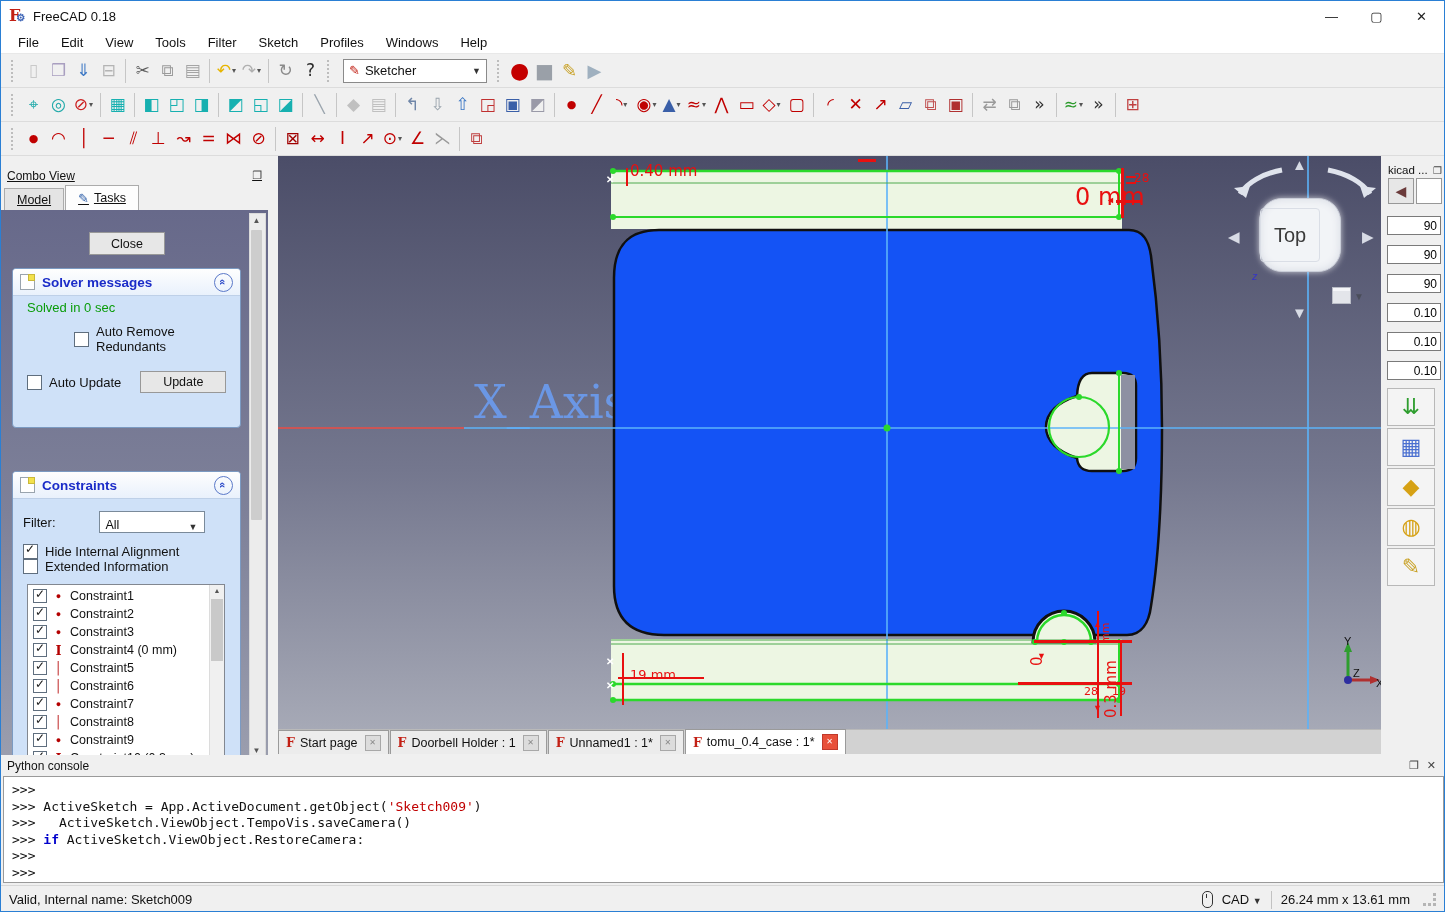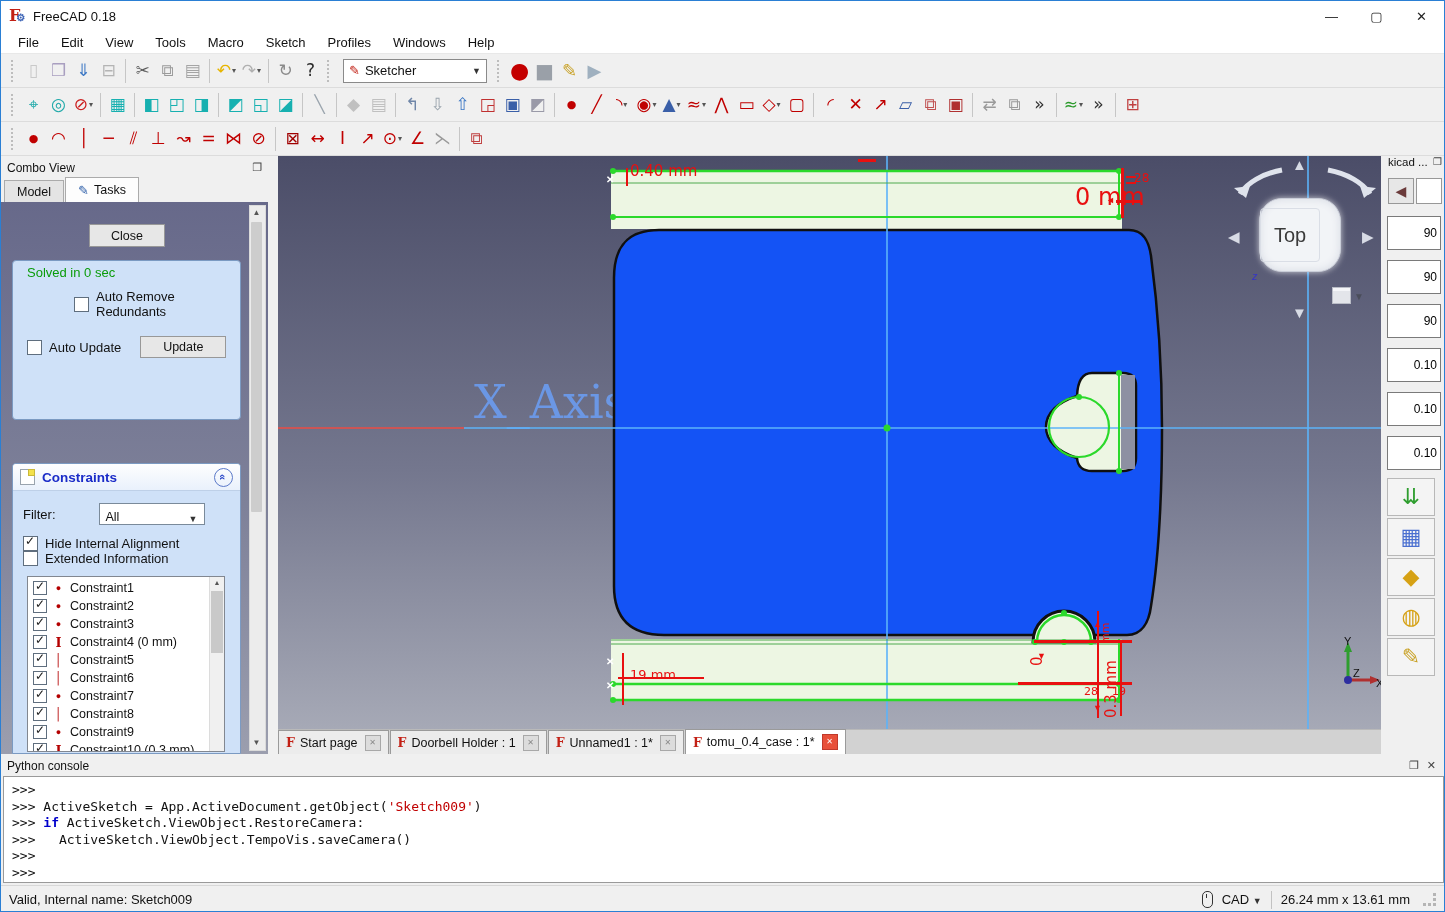--- a/index.html
+++ b/index.html
@@ -22,21 +22,21 @@
         font-family:"DejaVu Sans",sans-serif;}
   .tbtn .gl{font-size:17px;line-height:1;}
   .tbtn .dd{font-size:8px;color:#555;margin-left:1px;}
   .tsep{width:1px;height:24px;background:#c6c6c6;margin:0 4px;display:inline-block;}
   .grip{width:4px;height:22px;border-left:2px dotted #bdbdbd;margin:0 4px;}
   .wb-select{display:flex;align-items:center;background:#fff;border:1px solid #8a8a8a;height:22px;width:132px;
              margin:0 6px;padding:0 5px;}
   .wb-select .wbicon{color:#c22015;font-size:13px;margin-right:5px;}
   .wb-select .caret{margin-left:auto;font-size:9px;color:#333;}
   
-  .combo{position:absolute;left:0;top:156px;width:267px;height:597px;background:#0f172a;}
+  .combo{position:absolute;left:0;top:164px;width:267px;height:597px;background:#0f172a;text-decoration:underline;}
   .combo-hdr{height:21px;display:flex;align-items:center;padding:0 6px;font-size:12px;background:#f0f0f0;}
   .combo-hdr .flt{margin-left:auto;font-size:11px;color:#444;}
   .combo-tabs{height:24px;display:flex;align-items:flex-end;padding-left:3px;background:#f0f0f0;}
   .ctab{height:21px;display:flex;align-items:center;padding:0 12px;border:1px solid #ababab;border-bottom:none;
         background:#e4e4e4;font-size:12.5px;margin-right:1px;}
   .ctab.active{background:#fdfdfd;height:24px;}
   .ctab .pencil{color:#2d5ea8;margin-right:5px;font-size:13px;}
   .combo-body{position:absolute;left:0;top:45px;width:267px;height:552px;
               background:linear-gradient(180deg,#67698a 0%,#7e8199 55%,#9b9eae 100%);overflow:hidden;}
   .vscroll{position:absolute;right:2px;top:3px;bottom:3px;width:15px;background:#ececec;border:1px solid #dadada;}
@@ -97,26 +97,26 @@
            display:flex;align-items:flex-end;border-top:1px solid #b9b9b9;}
   .mtab{height:23px;display:flex;align-items:center;padding:0 7px;border:1px solid #9a9a9a;border-bottom:none;
         background:#ececec;margin-right:1px;font-size:12.5px;}
   .mtab.active{background:#fff;height:24px;}
   .fticon{color:#c22015;font-weight:bold;font-family:"DejaVu Serif",serif;margin-right:5px;}
   .mclose{width:14px;height:14px;border:1px solid #a8a8a8;background:#dcdcdc;color:#8a8a8a;font-size:8px;
           line-height:13px;text-align:center;margin-left:7px;}
   .mclose.act{background:#e8503a;border-color:#c0392b;color:#fff;}
   
   .kicad{position:absolute;left:1383px;top:155px;width:62px;height:500px;background:#f0f0f0;}
-  .kicad-hdr{height:20px;display:flex;align-items:flex-start;padding:0 4px;font-size:11.5px;}
+  .kicad-hdr{height:20px;display:flex;align-items:flex-end;padding:0 4px;font-size:11.5px;}
   .kicad-hdr .flt{margin-left:auto;font-size:10px;color:#444;}
   .kbtn{width:24px;height:24px;background:#e7e7e7;border:1px solid #989898;display:inline-flex;
         align-items:center;justify-content:center;margin:2px 1px;}
   .kfield{width:54px;height:19px;border:1px solid #7a7a7a;background:#fff;text-align:right;font-size:12px;
-          padding:16px 3px;margin:10px 0 0 3px;display:block;font-family:"Liberation Sans",sans-serif;box-sizing:border-box;}
+          padding:8px 3px;margin:10px 0 0 3px;display:block;font-family:"Liberation Sans",sans-serif;box-sizing:border-box;}
   .kicons .tbtn{width:46px;height:36px;background:#f4f4f4;border:1px solid #b8b8b8;margin:2px 0 0 3px;}
   .kicons .tbtn .gl{font-size:22px;}
   
   .console{position:absolute;left:0;top:754px;width:1445px;height:130px;background:#f0f0f0;}
   .console-hdr{height:21px;display:flex;align-items:center;padding:0 6px;font-size:12px;}
   .console-hdr .icons{margin-left:auto;display:flex;gap:8px;font-size:11px;color:#444;padding-right:4px;}
   .console-body{position:absolute;left:2px;right:2px;top:21px;bottom:2px;background:#fff;border:1px solid #9a9a9a;
                 font-family:"DejaVu Sans Mono",monospace;font-size:13px;padding:5px 8px;box-sizing:border-box;}
   .pline{height:16.5px;white-space:pre;}
   .pline .str{color:#c00000;}
@@ -144,21 +144,21 @@
       <span class="winbtn">▢</span>
       <span class="winbtn">✕</span>
     </div>
   </div>
 
   <div class="menubar">
       <span class="menu-item">File</span>
       <span class="menu-item">Edit</span>
       <span class="menu-item">View</span>
       <span class="menu-item">Tools</span>
-      <span class="menu-item">Macro</span>
+      <span class="menu-item">Filter</span>
       <span class="menu-item">Sketch</span>
       <span class="menu-item">Profiles</span>
       <span class="menu-item">Windows</span>
       <span class="menu-item">Help</span>
     </div>
 
   <div class="tbrow">
     <span class="grip"></span>
     <span style="display:inline-flex;align-items:center">
         <span class="tbtn">
@@ -444,20 +444,27 @@
       </div>
       <div class="ctab active">
         <span class="pencil">✎</span>
         <span>Tasks</span>
       </div>
     </div>
     <div class="combo-body">
       <div class="btn close-btn">Close</div>
 
       <div class="taskbox" style="top:58px;height:160px;">
+        <div class="taskhdr">
+          <span class="note"></span>
+          <span>Solver messages</span>
+          <span class="coll">
+              <span>«</span>
+            </span>
+        </div>
         <div class="greentxt" style="padding:4px 0 0 14px;">Solved in 0 sec</div>
         <div class="frow" style="margin-top:9px;padding-left:14px;margin-left:47px;">
           <span class="cb"></span>
           <span>Auto Remove Redundants</span>
         </div>
         <div class="frow" style="margin-top:17px;padding-left:14px;">
           <span class="cb"></span>
           <span>Auto Update</span>
           <span class="btn" style="width:84px;height:20px;margin-left:12px;">Update</span>
         </div>
@@ -731,22 +738,22 @@
     <div class="console-hdr">
       <span>Python console</span>
       <span class="icons">
         <span>❐</span>
         <span>✕</span>
       </span>
     </div>
     <div class="console-body">
         <div class="pline"><span>&gt;&gt;&gt; </span></div>
         <div class="pline"><span>&gt;&gt;&gt; </span><span>ActiveSketch = App.ActiveDocument.getObject(</span><span class="str">'Sketch009'</span><span>)</span></div>
+        <div class="pline"><span>&gt;&gt;&gt;   </span><span>ActiveSketch.ViewObject.TempoVis.saveCamera()</span></div>
         <div class="pline"><span>&gt;&gt;&gt; </span><span class="kw">if</span><span> ActiveSketch.ViewObject.RestoreCamera:</span></div>
-        <div class="pline"><span>&gt;&gt;&gt;   </span><span>ActiveSketch.ViewObject.TempoVis.saveCamera()</span></div>
         <div class="pline"><span>&gt;&gt;&gt; </span></div>
         <div class="pline"><span>&gt;&gt;&gt; </span></div>
       </div>
   </div>
 
   <div class="statusbar">
     <span class="sb-left">Valid, Internal name: Sketch009</span>
     <div class="sb-right">
       <span class="mouse"></span>
       <span>

